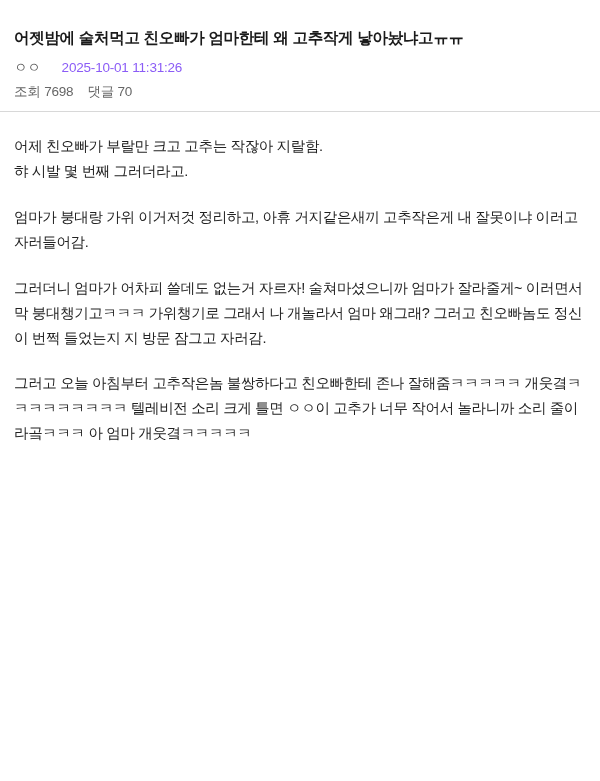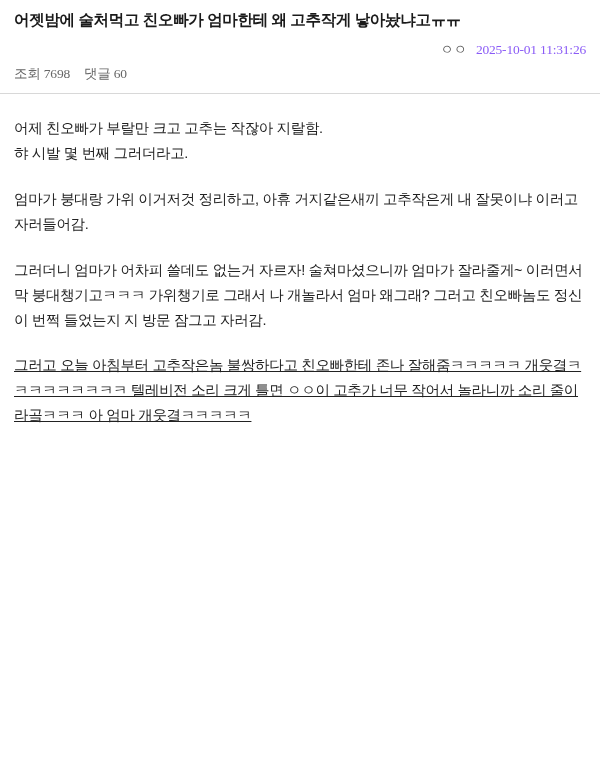--- a/index.html
+++ b/index.html
@@ -13,39 +13,37 @@
     font-family: "Liberation Sans", "DejaVu Sans", sans-serif;
     color: #222222;
     -webkit-font-smoothing: antialiased;
   }
   .page {
     width: 600px;
     box-sizing: border-box;
   }
   
   .post-header {
-    padding: 10px 14px 10px 14px;
+    padding: 28px 14px 10px 14px;
     box-sizing: border-box;
-    font-family: Liberation Serif, serif;
   }
   .post-title {
     font-size: 15.5px;
     font-weight: bold;
     line-height: 1.35;
     color: #1a1a1a;
     letter-spacing: -0.3px;
     margin: 0 0 10px 0;
     word-break: keep-all;
   }
   .meta-line {
     display: flex;
     align-items: baseline;
-    gap: 9px;
+    gap: 21px;
     margin-bottom: 6px;
-    justify-content: flex-end;
   }
   .meta-author {
     font-size: 13.5px;
     color: #555555;
     letter-spacing: -0.2px;
   }
   .meta-date {
     font-size: 13.5px;
     color: #8b5cf6;
     letter-spacing: -0.2px;
@@ -74,39 +72,38 @@
     font-size: 14.5px;
     line-height: 1.72;
     color: #222222;
     letter-spacing: -0.35px;
     margin: 0 0 21px 0;
     white-space: pre-wrap;
     word-break: break-all;
   }
   .para:last-child {
     margin-bottom: 0;
-    text-decoration: underline;
   }
 </style>
 </head>
 <body>
 
 <div class="page">
 
   <div class="post-header">
     <h1 class="post-title">어젯밤에 술처먹고 친오빠가 엄마한테 왜 고추작게 낳아놨냐고ㅠㅠ</h1>
 
     <div class="meta-line">
       <span class="meta-author">ㅇㅇ</span>
       <span class="meta-date">2025-10-01 11:31:26</span>
     </div>
 
     <div class="stats-line">
       <span class="stat">조회 7698</span>
-      <span class="stat">댓글 60</span>
+      <span class="stat">댓글 70</span>
     </div>
   </div>
 
   <div class="divider"></div>
 
   <div class="post-body">
     <p class="para">어제 친오빠가 부랄만 크고 고추는 작잖아 지랄함.
 햐 시발 몇 번째 그러더라고.</p>
     <p class="para">엄마가 붕대랑 가위 이거저것 정리하고, 아휴 거지같은새끼 고추작은게 내 잘못이냐 이러고 자러들어감.</p>
     <p class="para">그러더니 엄마가 어차피 쓸데도 없는거 자르자! 술쳐마셨으니까 엄마가 잘라줄게~ 이러면서 막 붕대챙기고ㅋㅋㅋ 가위챙기로 그래서 나 개놀라서 엄마 왜그래? 그러고 친오빠놈도 정신이 번쩍 들었는지 지 방문 잠그고 자러감.</p>

